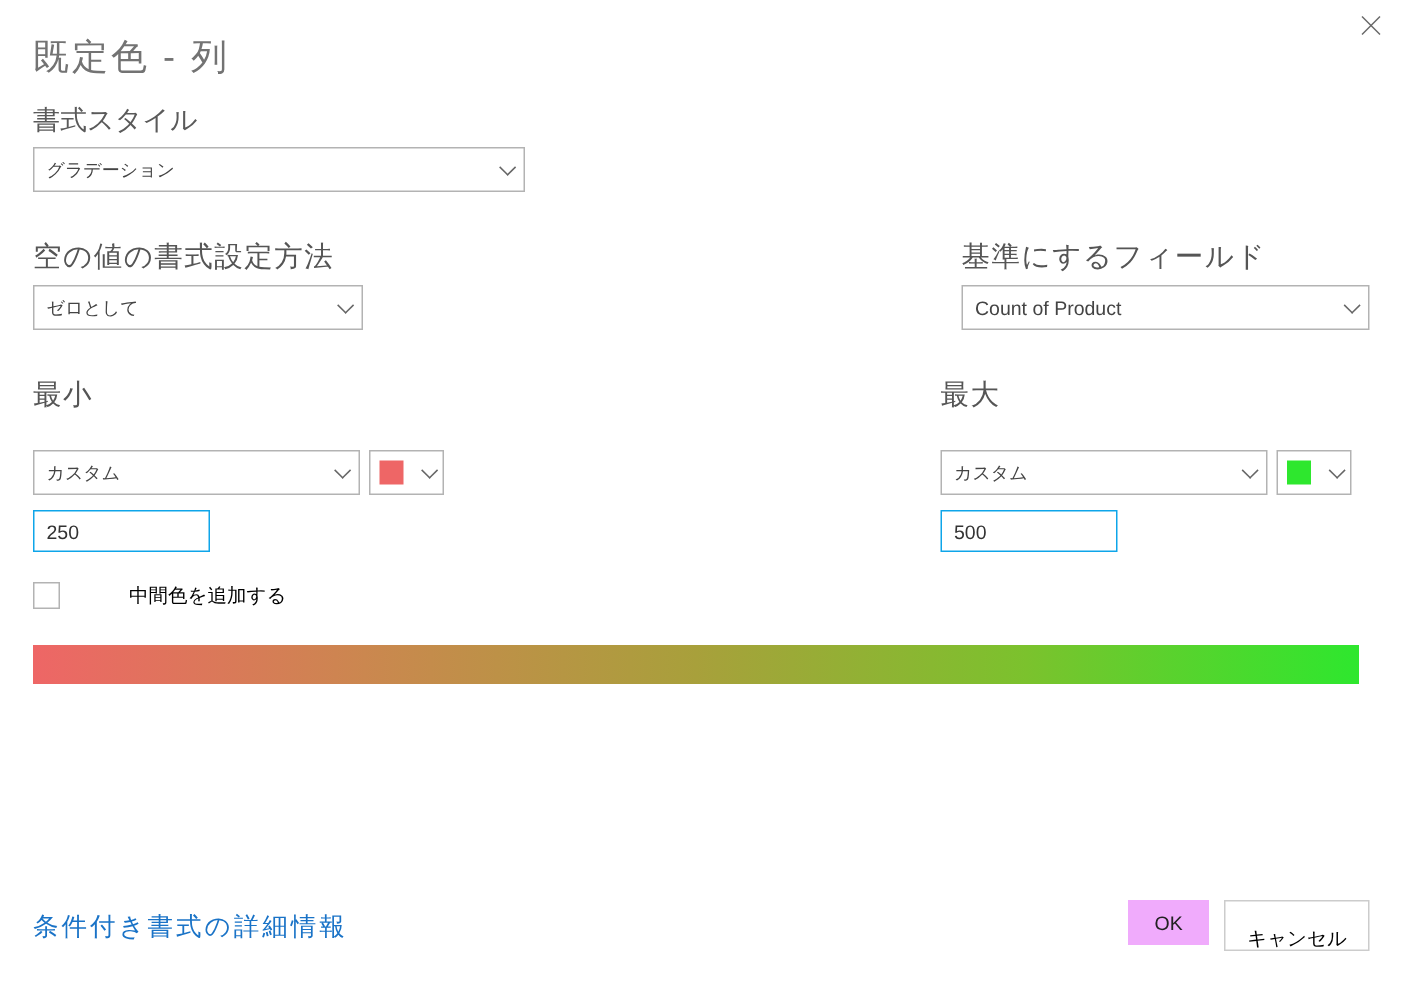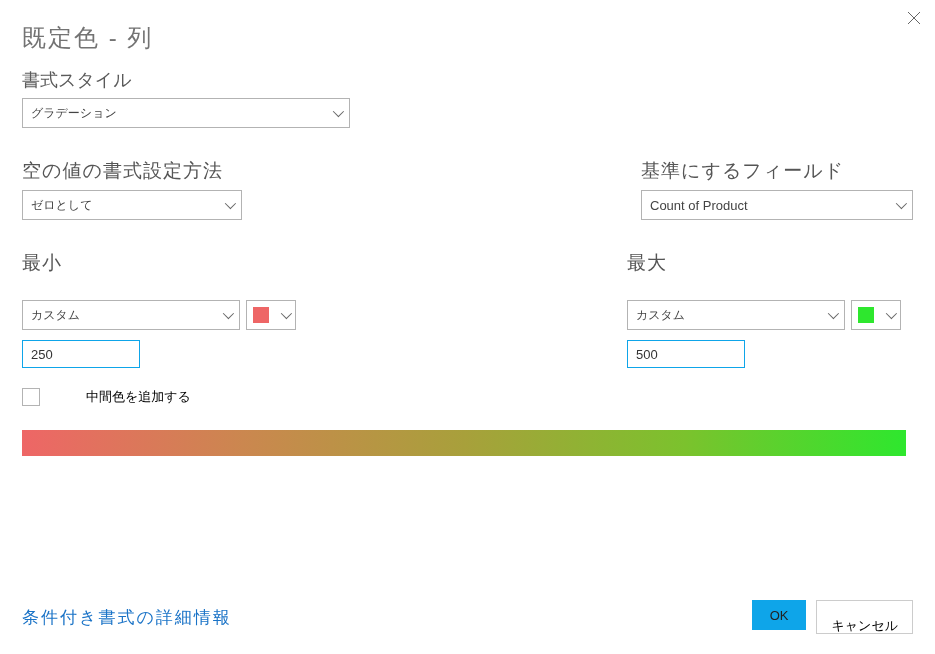--- a/index.html
+++ b/index.html
@@ -153,21 +153,21 @@
     .btn {
       height: 30px;
       padding: 16px 14px;
       font-size: 13px;
       border: 1px solid #ccc;
       background: #fff;
       cursor: pointer;
       font-family: inherit;
     }
     .btn.primary {
-      background: #0ea5e9;
+      background: #f0abfc;
       border: none;
       color: #222;
       font-weight: 500;
       padding: 0 18px;
     }
     .spacer-v {
       height: 30px;
     }
     .spacer-v-sm {
       height: 18px;

